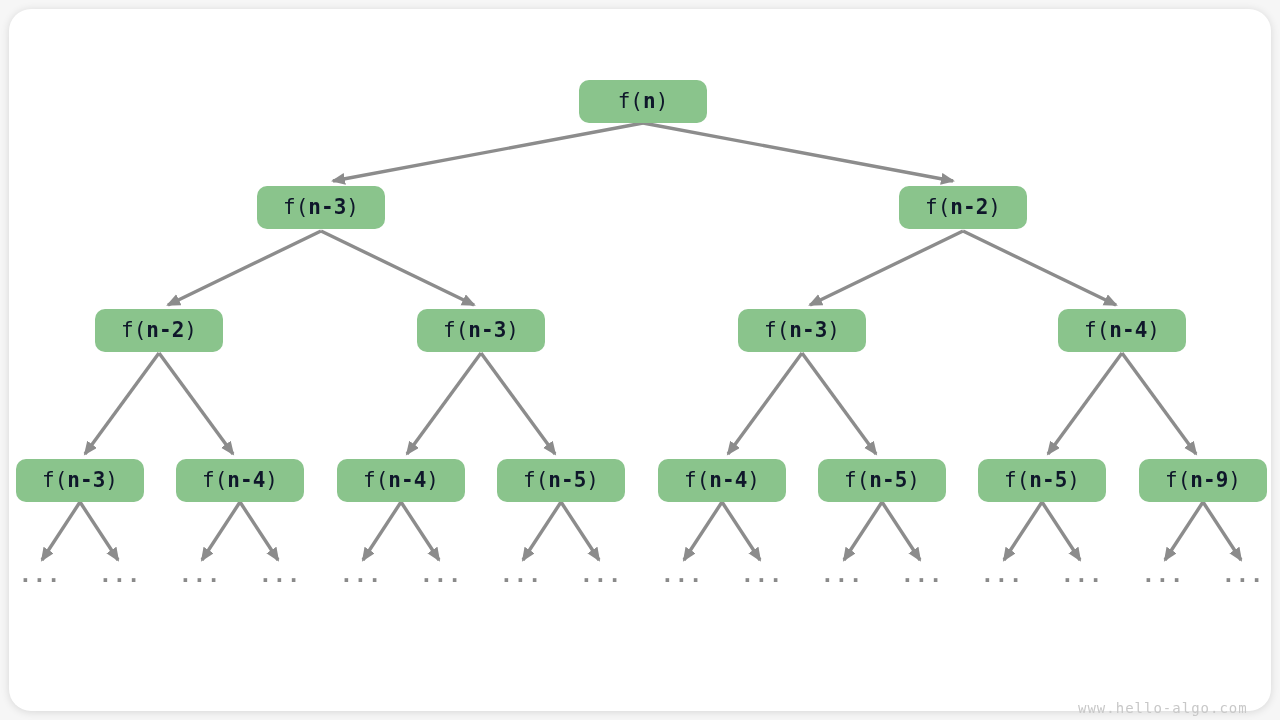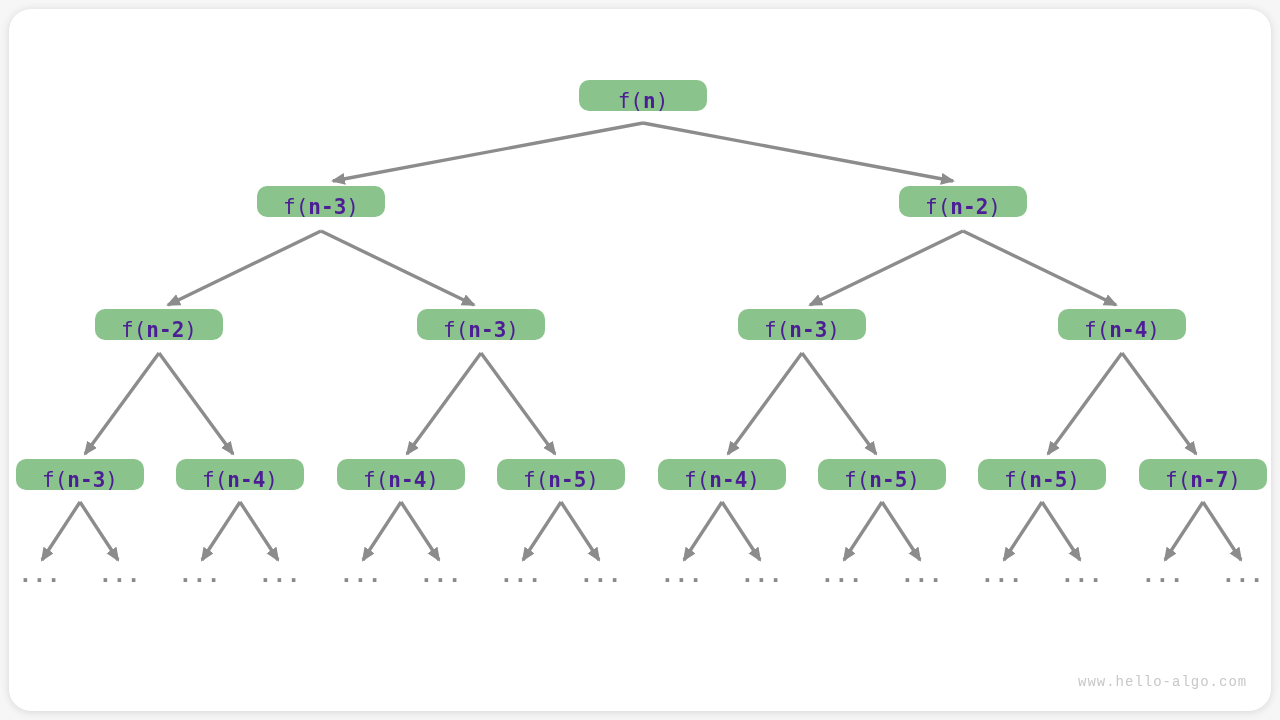--- a/index.html
+++ b/index.html
@@ -9,34 +9,34 @@
     font-family:"DejaVu Sans Mono","Liberation Mono",monospace;
     overflow:hidden;
   }
   .card{
     position:absolute;left:9px;top:9px;right:9px;bottom:9px;
     background:#ffffff;border-radius:22px;
     box-shadow:0 1px 8px rgba(0,0,0,0.13);
   }
   svg.edges{position:absolute;left:0;top:0;pointer-events:none;}
   .node{
-    position:absolute;width:128px;height:31px;line-height:43px;
+    position:absolute;width:128px;height:43px;line-height:43px;
     background:#8ac48c;border-radius:10px;
-    color:#4c1d95;text-align:center;
+    color:#0f172a;text-align:center;
     font-size:21px;white-space:nowrap;
   }
   .node .b{font-weight:bold;}
   .leaf{
     position:absolute;width:70px;height:26px;line-height:26px;top:562px;
     text-align:center;color:#8a8a8a;
     font-size:22px;font-weight:bold;letter-spacing:1px;
   }
   .watermark{
-    position:absolute;left:1078px;top:674px;
-    font-size:14px;color:#c8c8c8;letter-spacing:1px;font-family:Liberation Mono, monospace;
+    position:absolute;left:1078px;top:700px;
+    font-size:14px;color:#c8c8c8;letter-spacing:1px;
   }
 </style>
 </head>
 <body>
 
 <div class="card"></div>
 
 <svg class="edges" width="1280" height="720" viewBox="0 0 1280 720">
   <defs>
     <marker id="ah" markerUnits="userSpaceOnUse" markerWidth="15" markerHeight="13" refX="12" refY="6" orient="auto">
@@ -87,21 +87,21 @@
 <div class="node" style="left:738px;top:309px"><span>f(</span><span class="b">n-3</span><span>)</span></div>
 <div class="node" style="left:1058px;top:309px"><span>f(</span><span class="b">n-4</span><span>)</span></div>
 
 <div class="node" style="left:16px;top:459px"><span>f(</span><span class="b">n-3</span><span>)</span></div>
 <div class="node" style="left:176px;top:459px"><span>f(</span><span class="b">n-4</span><span>)</span></div>
 <div class="node" style="left:337px;top:459px"><span>f(</span><span class="b">n-4</span><span>)</span></div>
 <div class="node" style="left:497px;top:459px"><span>f(</span><span class="b">n-5</span><span>)</span></div>
 <div class="node" style="left:658px;top:459px"><span>f(</span><span class="b">n-4</span><span>)</span></div>
 <div class="node" style="left:818px;top:459px"><span>f(</span><span class="b">n-5</span><span>)</span></div>
 <div class="node" style="left:978px;top:459px"><span>f(</span><span class="b">n-5</span><span>)</span></div>
-<div class="node" style="left:1139px;top:459px"><span>f(</span><span class="b">n-7</span><span>)</span></div>
+<div class="node" style="left:1139px;top:459px"><span>f(</span><span class="b">n-9</span><span>)</span></div>
 
 <div class="leaf" style="left:5px">...</div>
 <div class="leaf" style="left:85px">...</div>
 <div class="leaf" style="left:165px">...</div>
 <div class="leaf" style="left:245px">...</div>
 <div class="leaf" style="left:326px">...</div>
 <div class="leaf" style="left:406px">...</div>
 <div class="leaf" style="left:486px">...</div>
 <div class="leaf" style="left:566px">...</div>
 <div class="leaf" style="left:647px">...</div>

